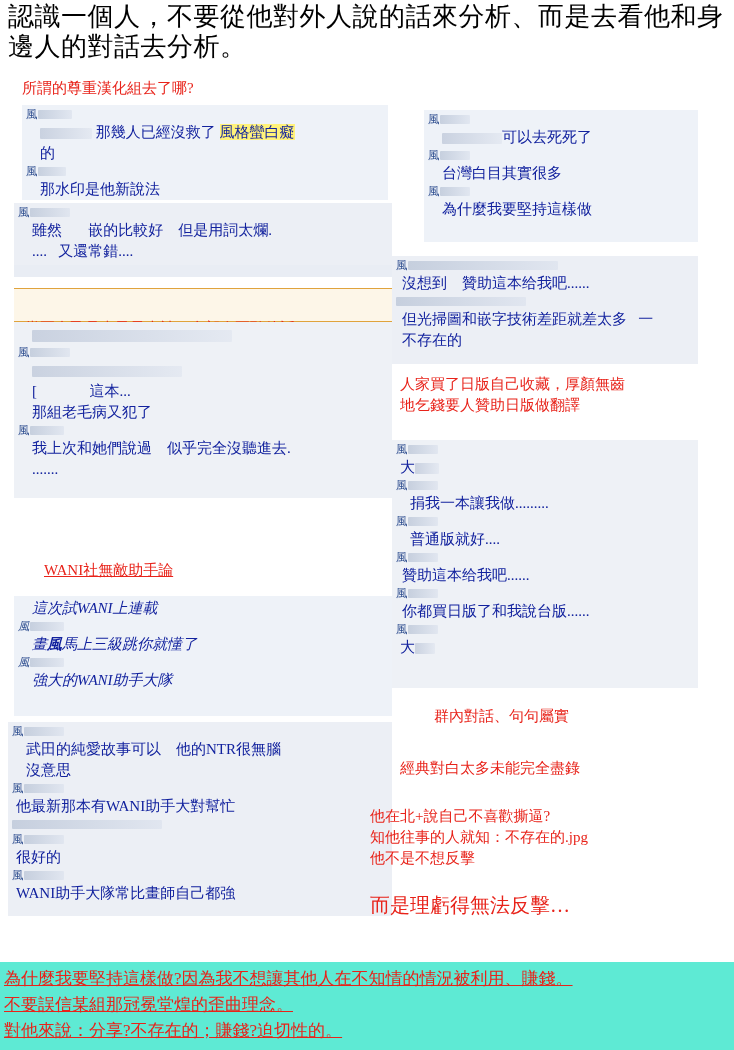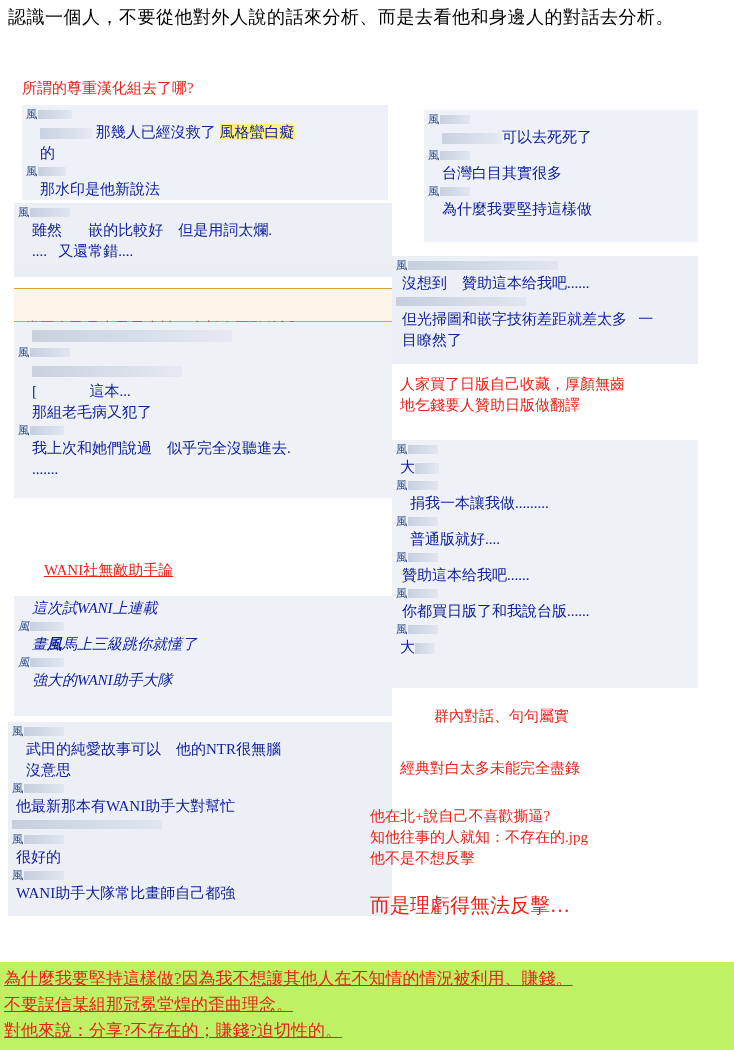--- a/index.html
+++ b/index.html
@@ -11,21 +11,21 @@
     font-family: "Liberation Serif", "DejaVu Serif", serif;
     position: relative;
     overflow: hidden;
   }
   .page { position: relative; width: 734px; height: 1050px; }
 
   
   .heading {
     position: absolute;
     left: 8px; top: 2px; width: 720px;
-    font-size: 18px;
+    font-size: 26px;
     line-height: 30px;
     color: #000;
     font-weight: 400;
     letter-spacing: 0.5px;
   }
 
   
   .note {
     position: absolute;
     color: #e8231a;
@@ -88,21 +88,21 @@
     border-bottom: 1px solid #e0a33c;
     background: #fdf6e8;
   }
 
   
   .banner {
     position: absolute;
     left: 0; bottom: 0;
     width: 734px;
     height: 88px;
-    background: #bef264;
+    background: #5eead4;
     padding: 4px 4px 0 4px;
   }
   .banner .line {
     color: #e8231a;
     font-size: 17px;
     line-height: 26px;
     white-space: nowrap;
     text-decoration: underline;
   }
 
@@ -183,21 +183,21 @@
     <div class="msg">台灣白目其實很多</div>
     <div class="nick">風<span class="blur" style="width:30px"></span></div>
     <div class="msg">為什麼我要堅持這樣做</div>
   </div>
 
   <div class="chat alt" style="left:392px; top:256px; width:306px; height:108px;">
     <div class="nick">風<span class="blur" style="width:150px"></span></div>
     <div class="msg" style="padding-left:6px">沒想到    贊助這本给我吧......</div>
     <div class="nick"><span class="blur" style="width:130px"></span></div>
     <div class="msg" style="padding-left:6px">但光掃圖和嵌字技術差距就差太多   一</div>
-    <div class="msg" style="padding-left:6px">目瞭然了</div>
+    <div class="msg" style="padding-left:6px">不存在的</div>
   </div>
 
   <div class="note" style="left:400px; top:374px;">人家買了日版自己收藏，厚顏無齒
 地乞錢要人贊助日版做翻譯</div>
 
   <div class="chat alt2" style="left:392px; top:440px; width:306px; height:248px;">
     <div class="nick">風<span class="blur" style="width:30px"></span></div>
     <div class="msg" style="padding-left:4px">大<span class="blurwide" style="width:24px"></span></div>
     <div class="nick">風<span class="blur" style="width:30px"></span></div>
     <div class="msg">捐我一本讓我做.........</div>

